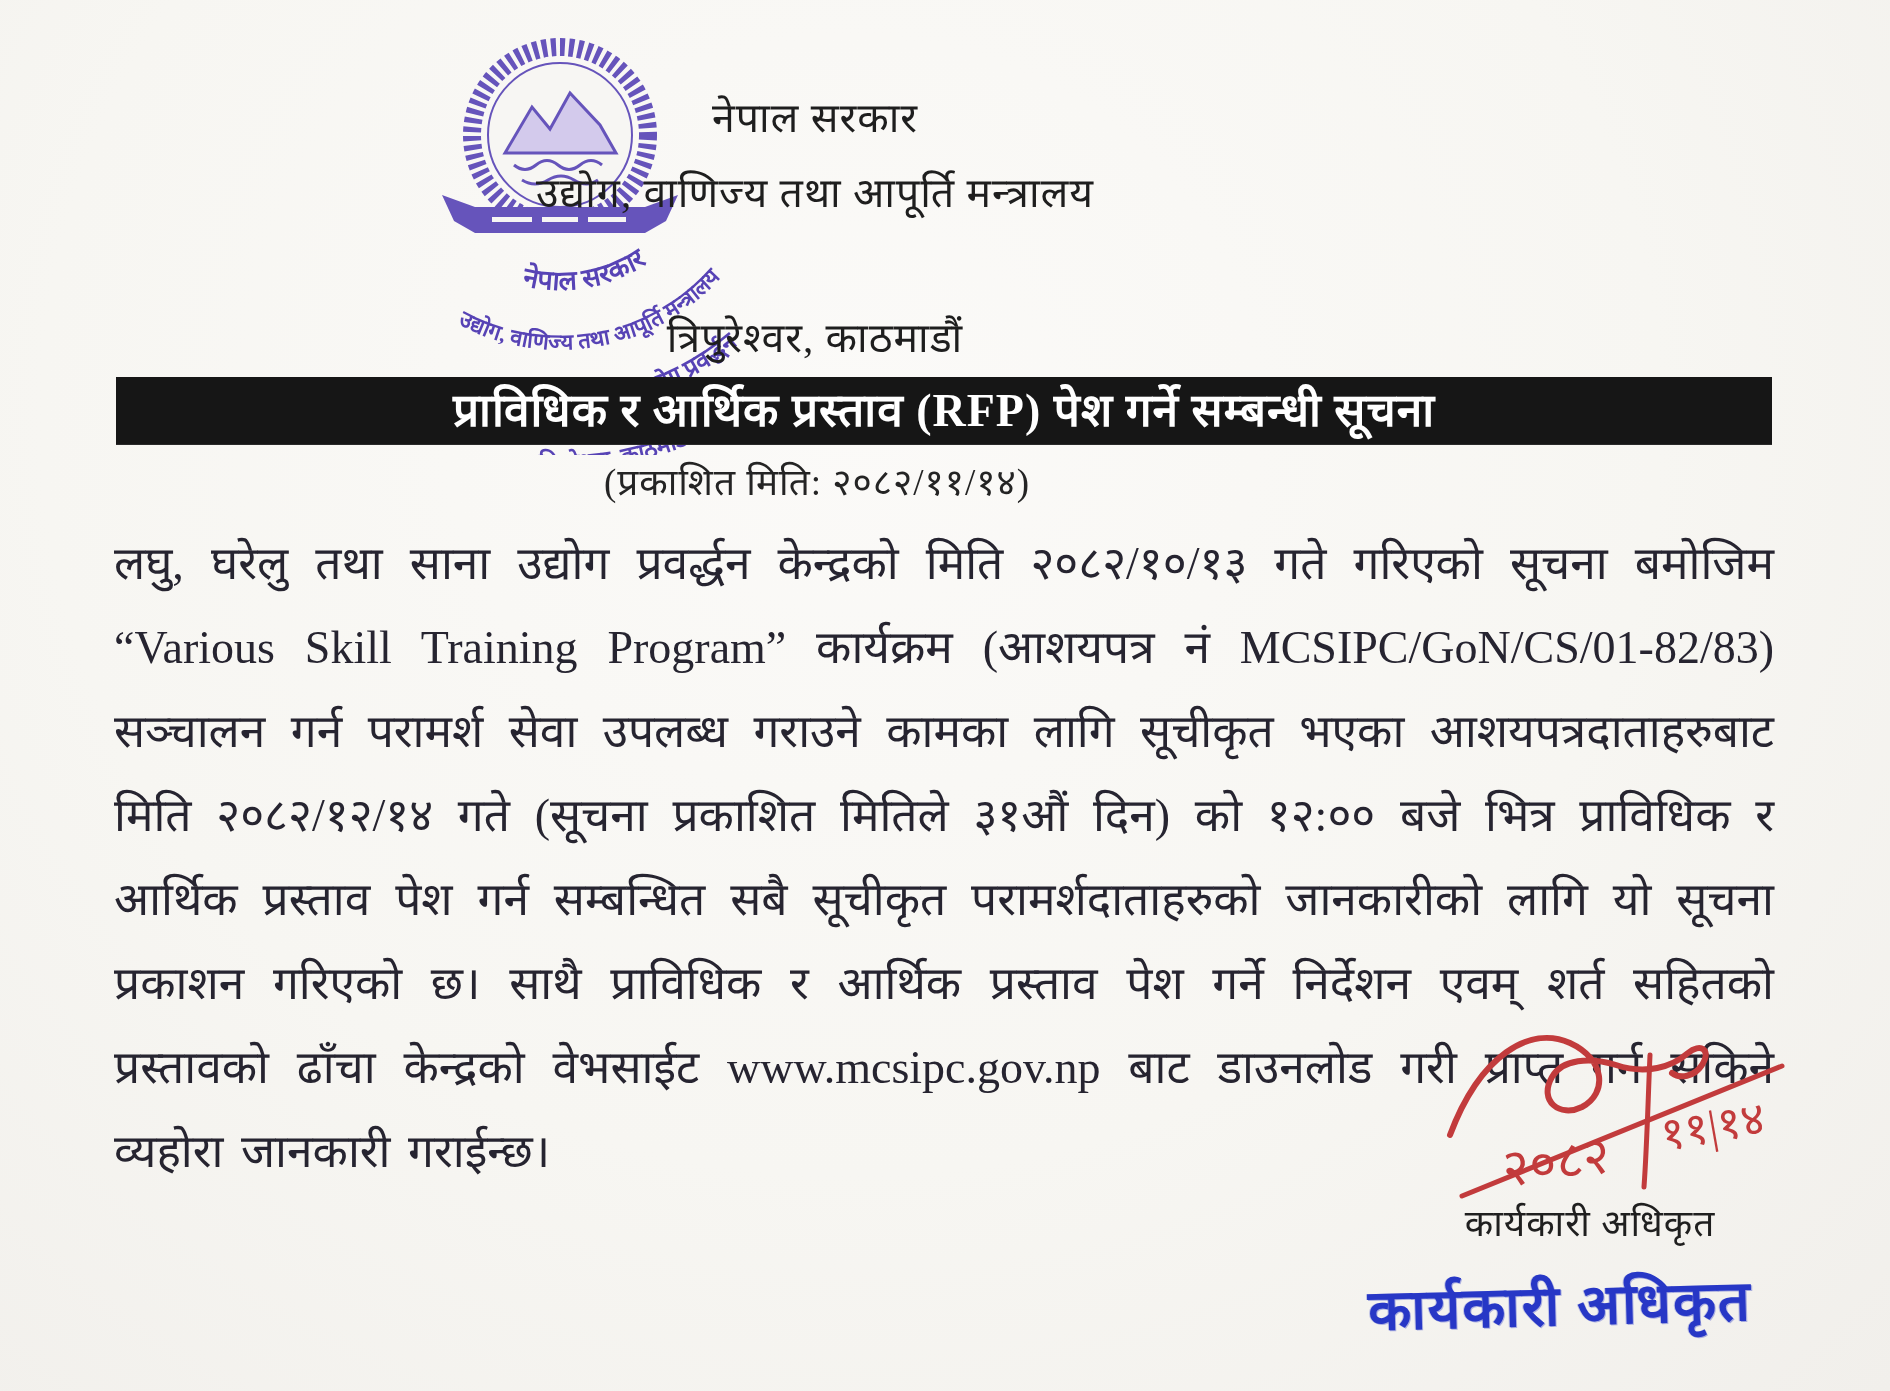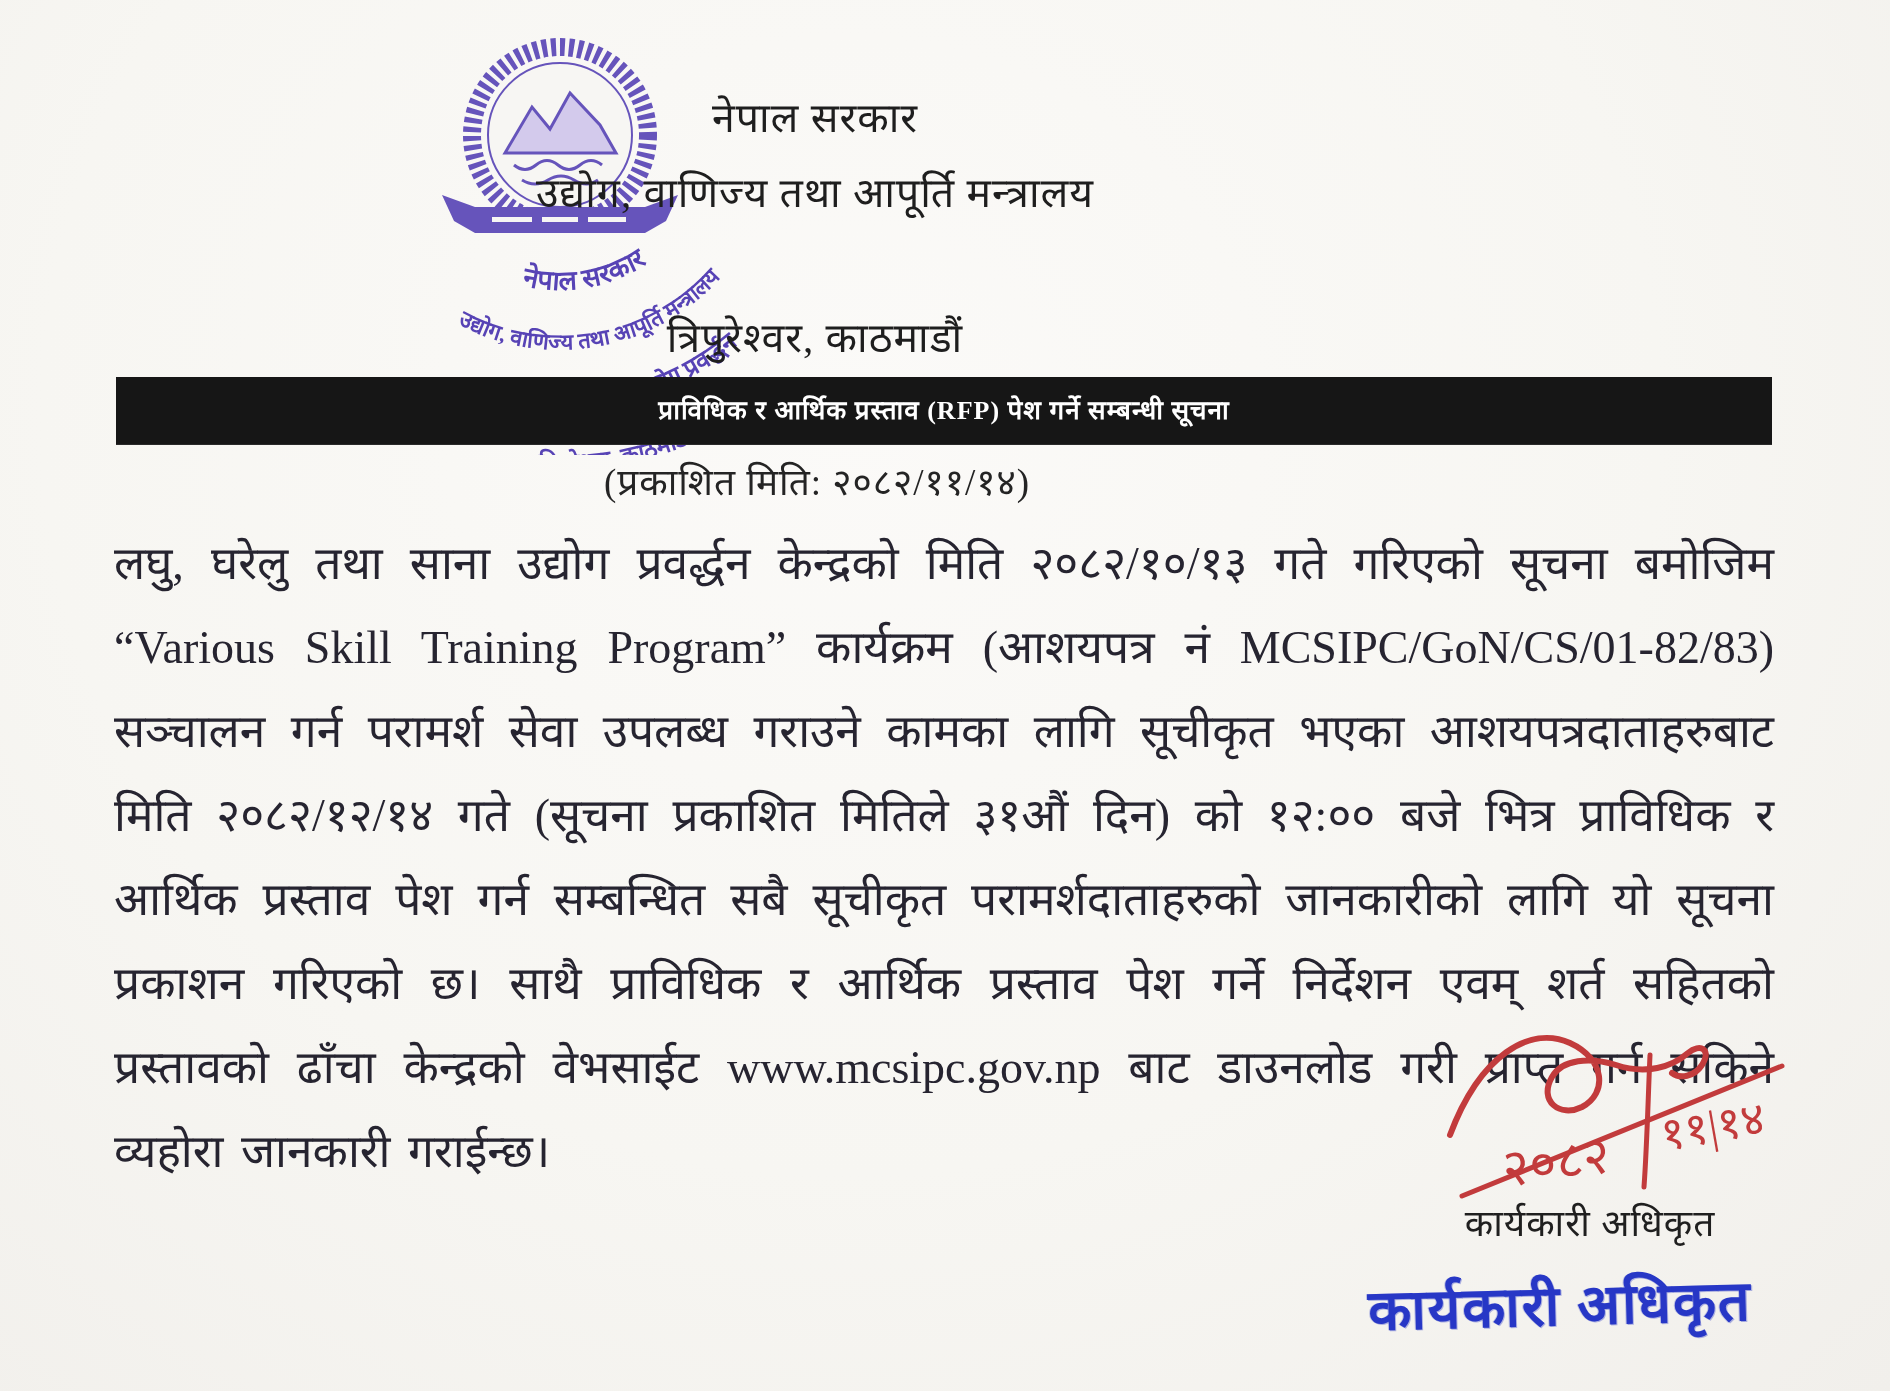--- a/index.html
+++ b/index.html
@@ -21,21 +21,21 @@
   .lh3{top:238px;}
   .lh4{top:308px;}
   .banner{
     position:absolute;left:116px;top:377px;width:1656px;height:67px;
     background:#161616;
     box-shadow:0 1px 0 #2a2a2a;
   }
   .banner-text{
     width:100%;height:67px;line-height:67px;text-align:center;
     box-sizing:border-box;
-    color:#ffffff;font-size:26px;font-weight:700;letter-spacing:1px;white-space:nowrap;
+    color:#ffffff;font-size:46px;font-weight:700;letter-spacing:1px;white-space:nowrap;
   }
   .pubdate{
     position:absolute;left:2px;top:455px;width:1630px;text-align:center;
     font-size:37px;color:#242424;letter-spacing:1px;
   }
   .body-text{
     position:absolute;left:114px;top:522px;width:1660px;
     font-size:46px;line-height:84px;color:#262430;
     text-align:justify;text-justify:inter-word;word-spacing:6px;
   }

